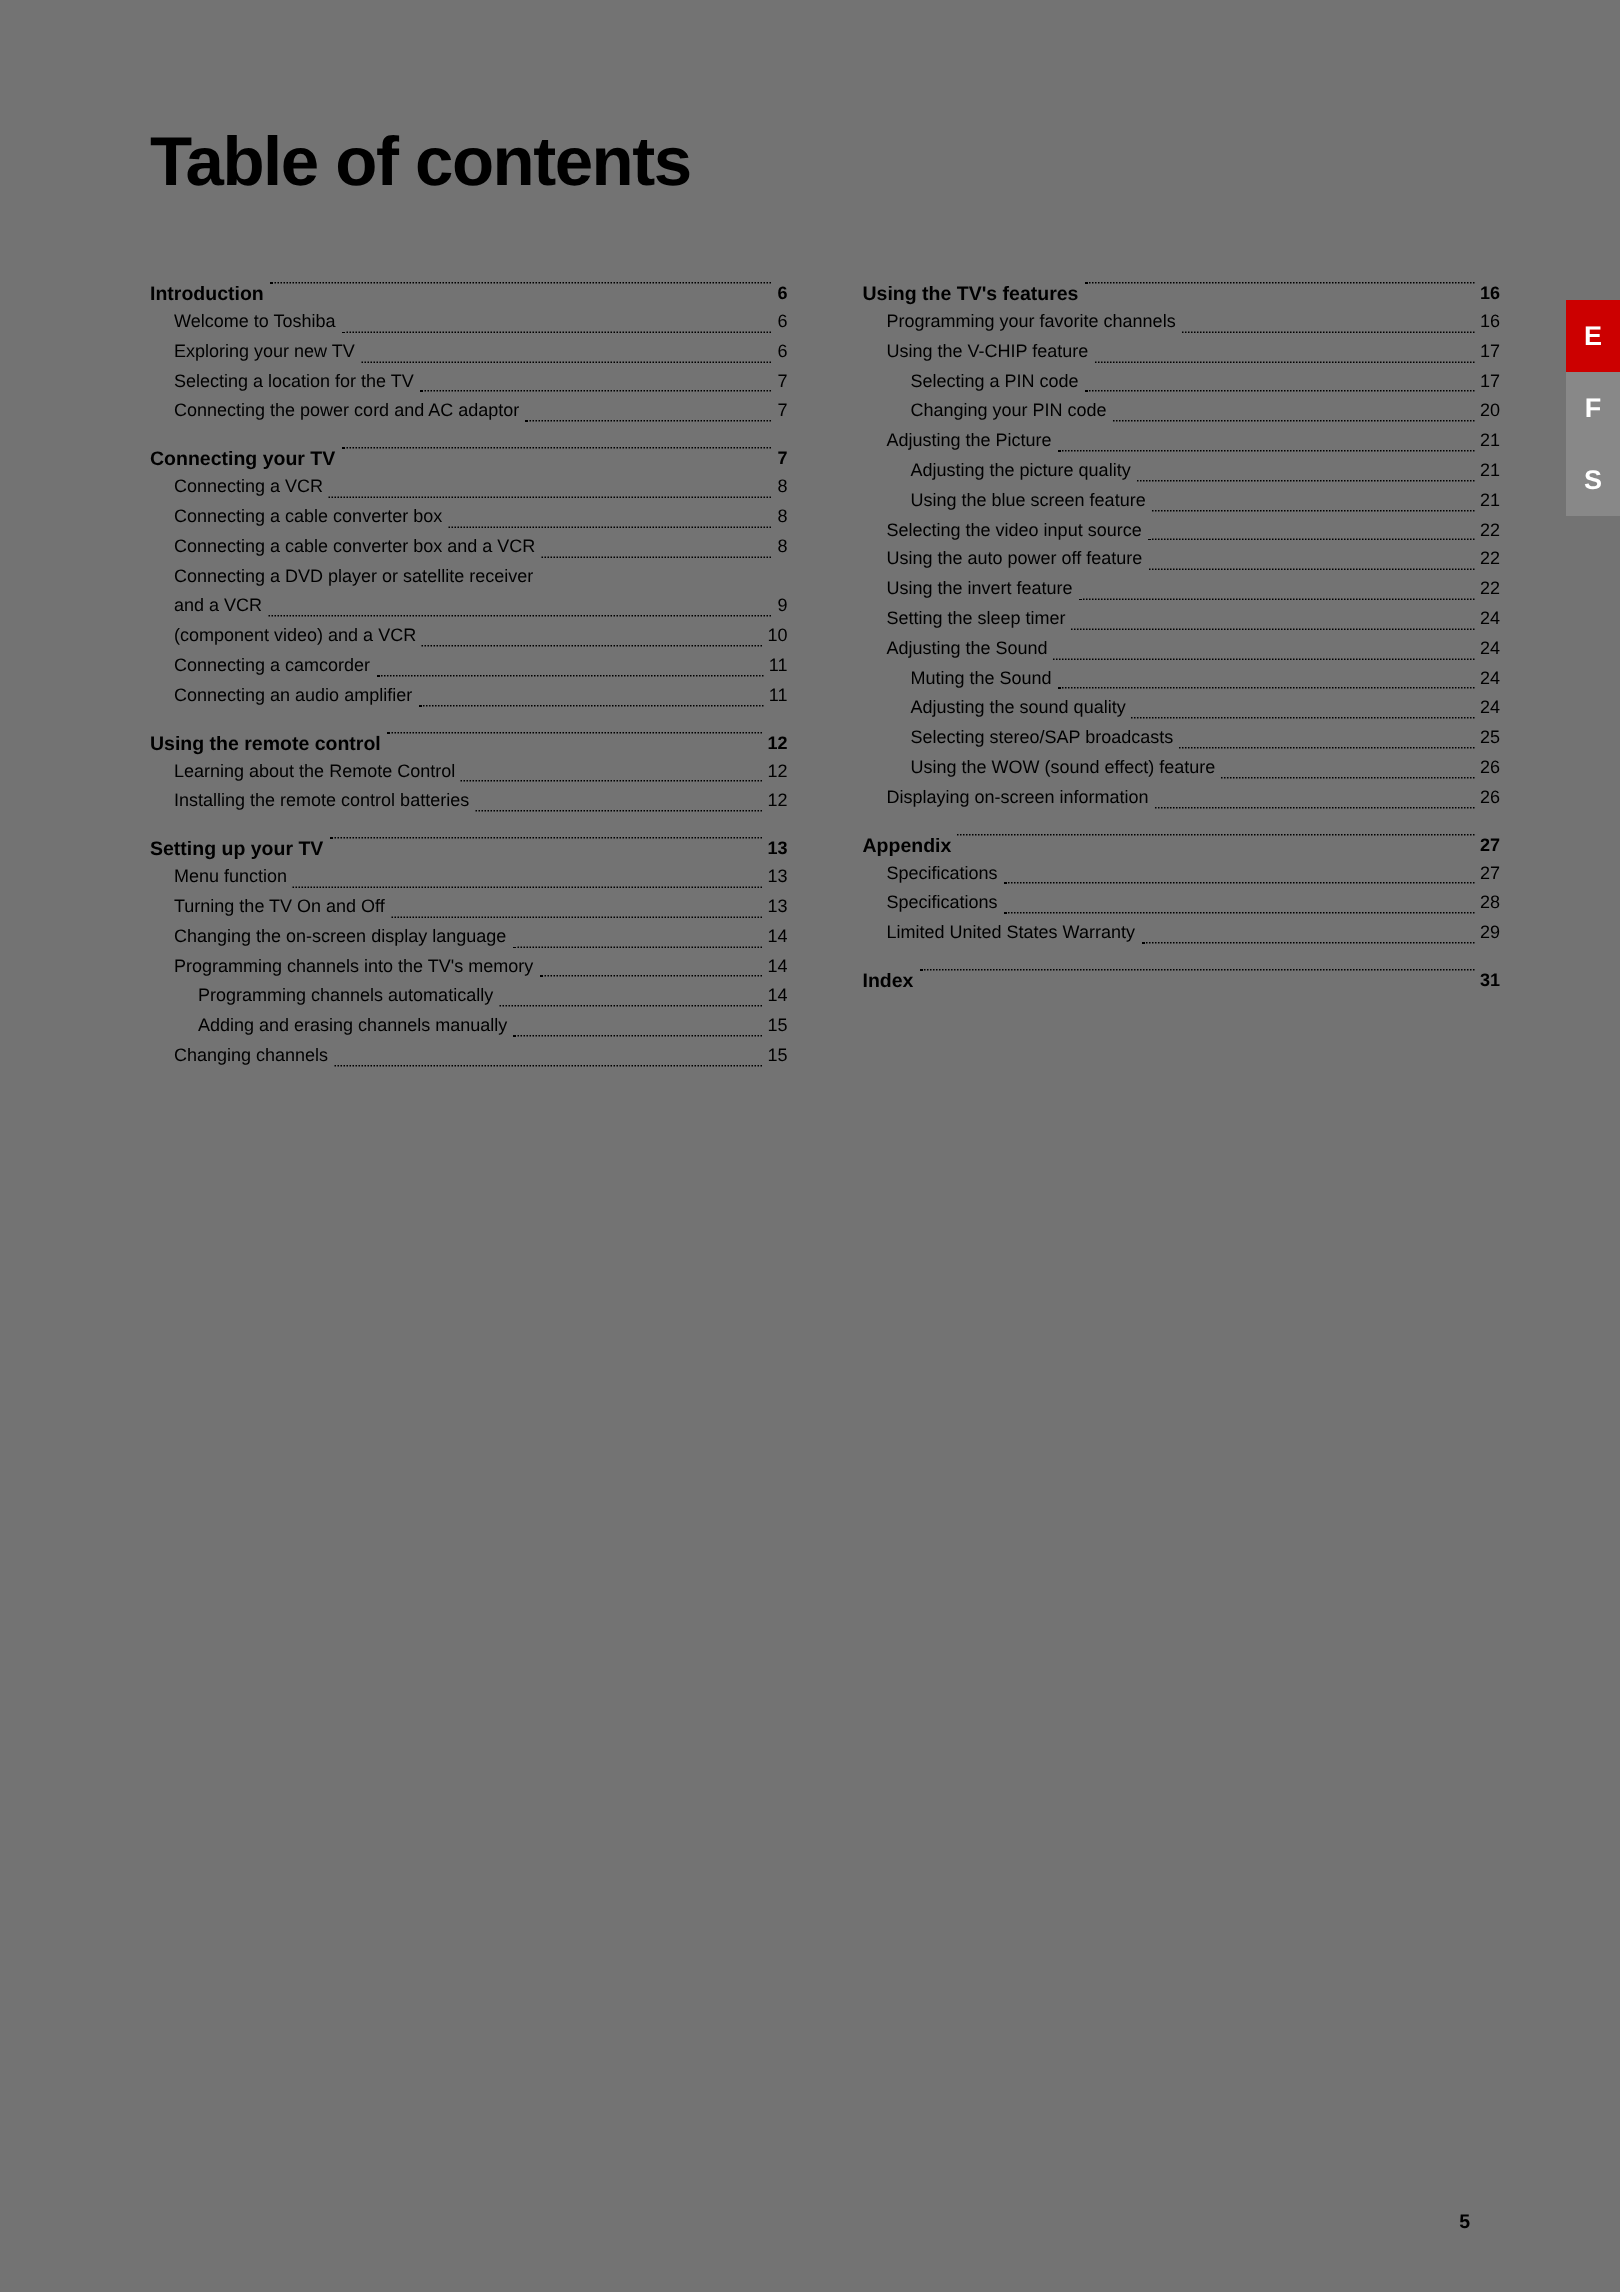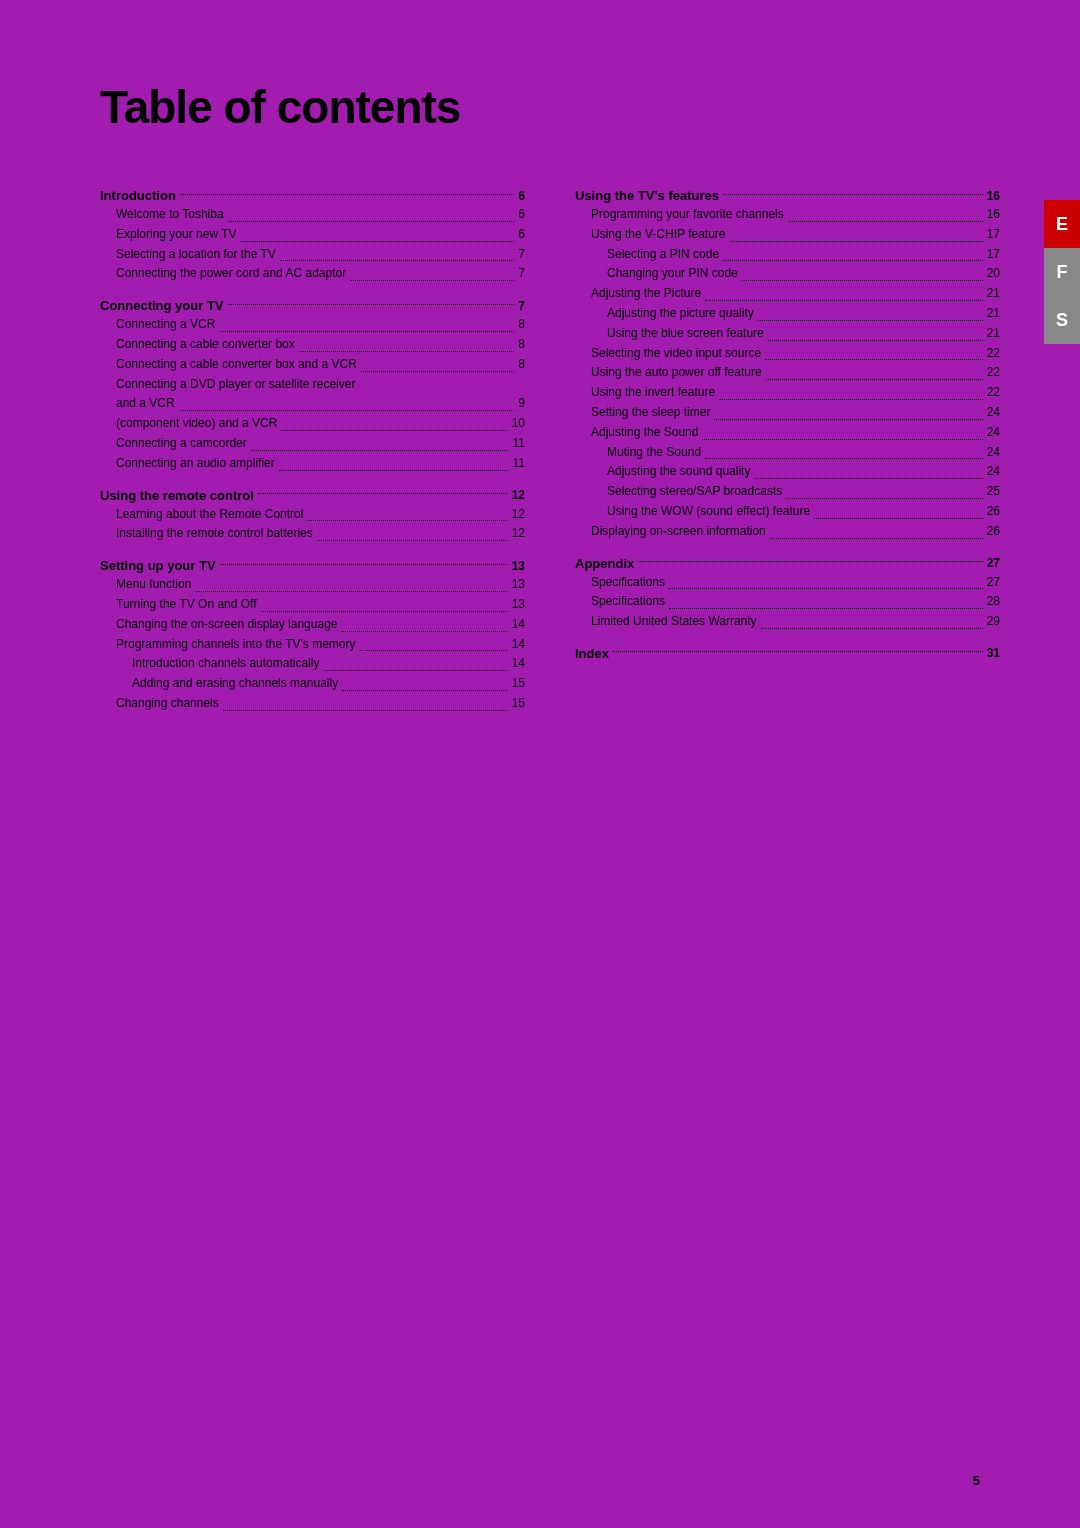--- a/index.html
+++ b/index.html
@@ -10,21 +10,21 @@
       font-size: 13px;
       color: #000;
       width: 1080px;
       min-height: 1528px;
       position: relative;
     }
 
     .page {
       width: 1080px;
       min-height: 1528px;
-      background: #a21caf;
+      background: #737373;
       position: relative;
       padding: 80px 80px 80px 100px;
     }
 
     .page-title {
       font-size: 46px;
       font-weight: 900;
       color: #000;
       margin-bottom: 40px;
       font-family: Arial, Helvetica, sans-serif;
@@ -104,21 +104,21 @@
     .page-number-bottom {
       position: absolute;
       bottom: 40px;
       right: 100px;
       font-size: 13px;
       font-weight: bold;
     }
 
     .section-header-line {
       display: flex;
-      align-items: center;
+      align-items: flex-start;
       font-weight: bold;
       font-size: 13px;
       margin-top: 14px;
       margin-bottom: 2px;
     }
 
     .section-header-line .toc-dots {
       margin-bottom: 3px;
     }
   </style>
@@ -234,21 +234,21 @@
           <span class="toc-label">Changing the on-screen display language</span>
           <span class="toc-dots"></span>
           <span class="toc-page">14</span>
         </div>
         <div class="toc-entry indent1">
           <span class="toc-label">Programming channels into the TV's memory</span>
           <span class="toc-dots"></span>
           <span class="toc-page">14</span>
         </div>
         <div class="toc-entry indent2">
-          <span class="toc-label">Introduction channels automatically</span>
+          <span class="toc-label">Programming channels automatically</span>
           <span class="toc-dots"></span>
           <span class="toc-page">14</span>
         </div>
         <div class="toc-entry indent2">
           <span class="toc-label">Adding and erasing channels manually</span>
           <span class="toc-dots"></span>
           <span class="toc-page">15</span>
         </div>
         <div class="toc-entry indent1">
           <span class="toc-label">Changing channels</span>

